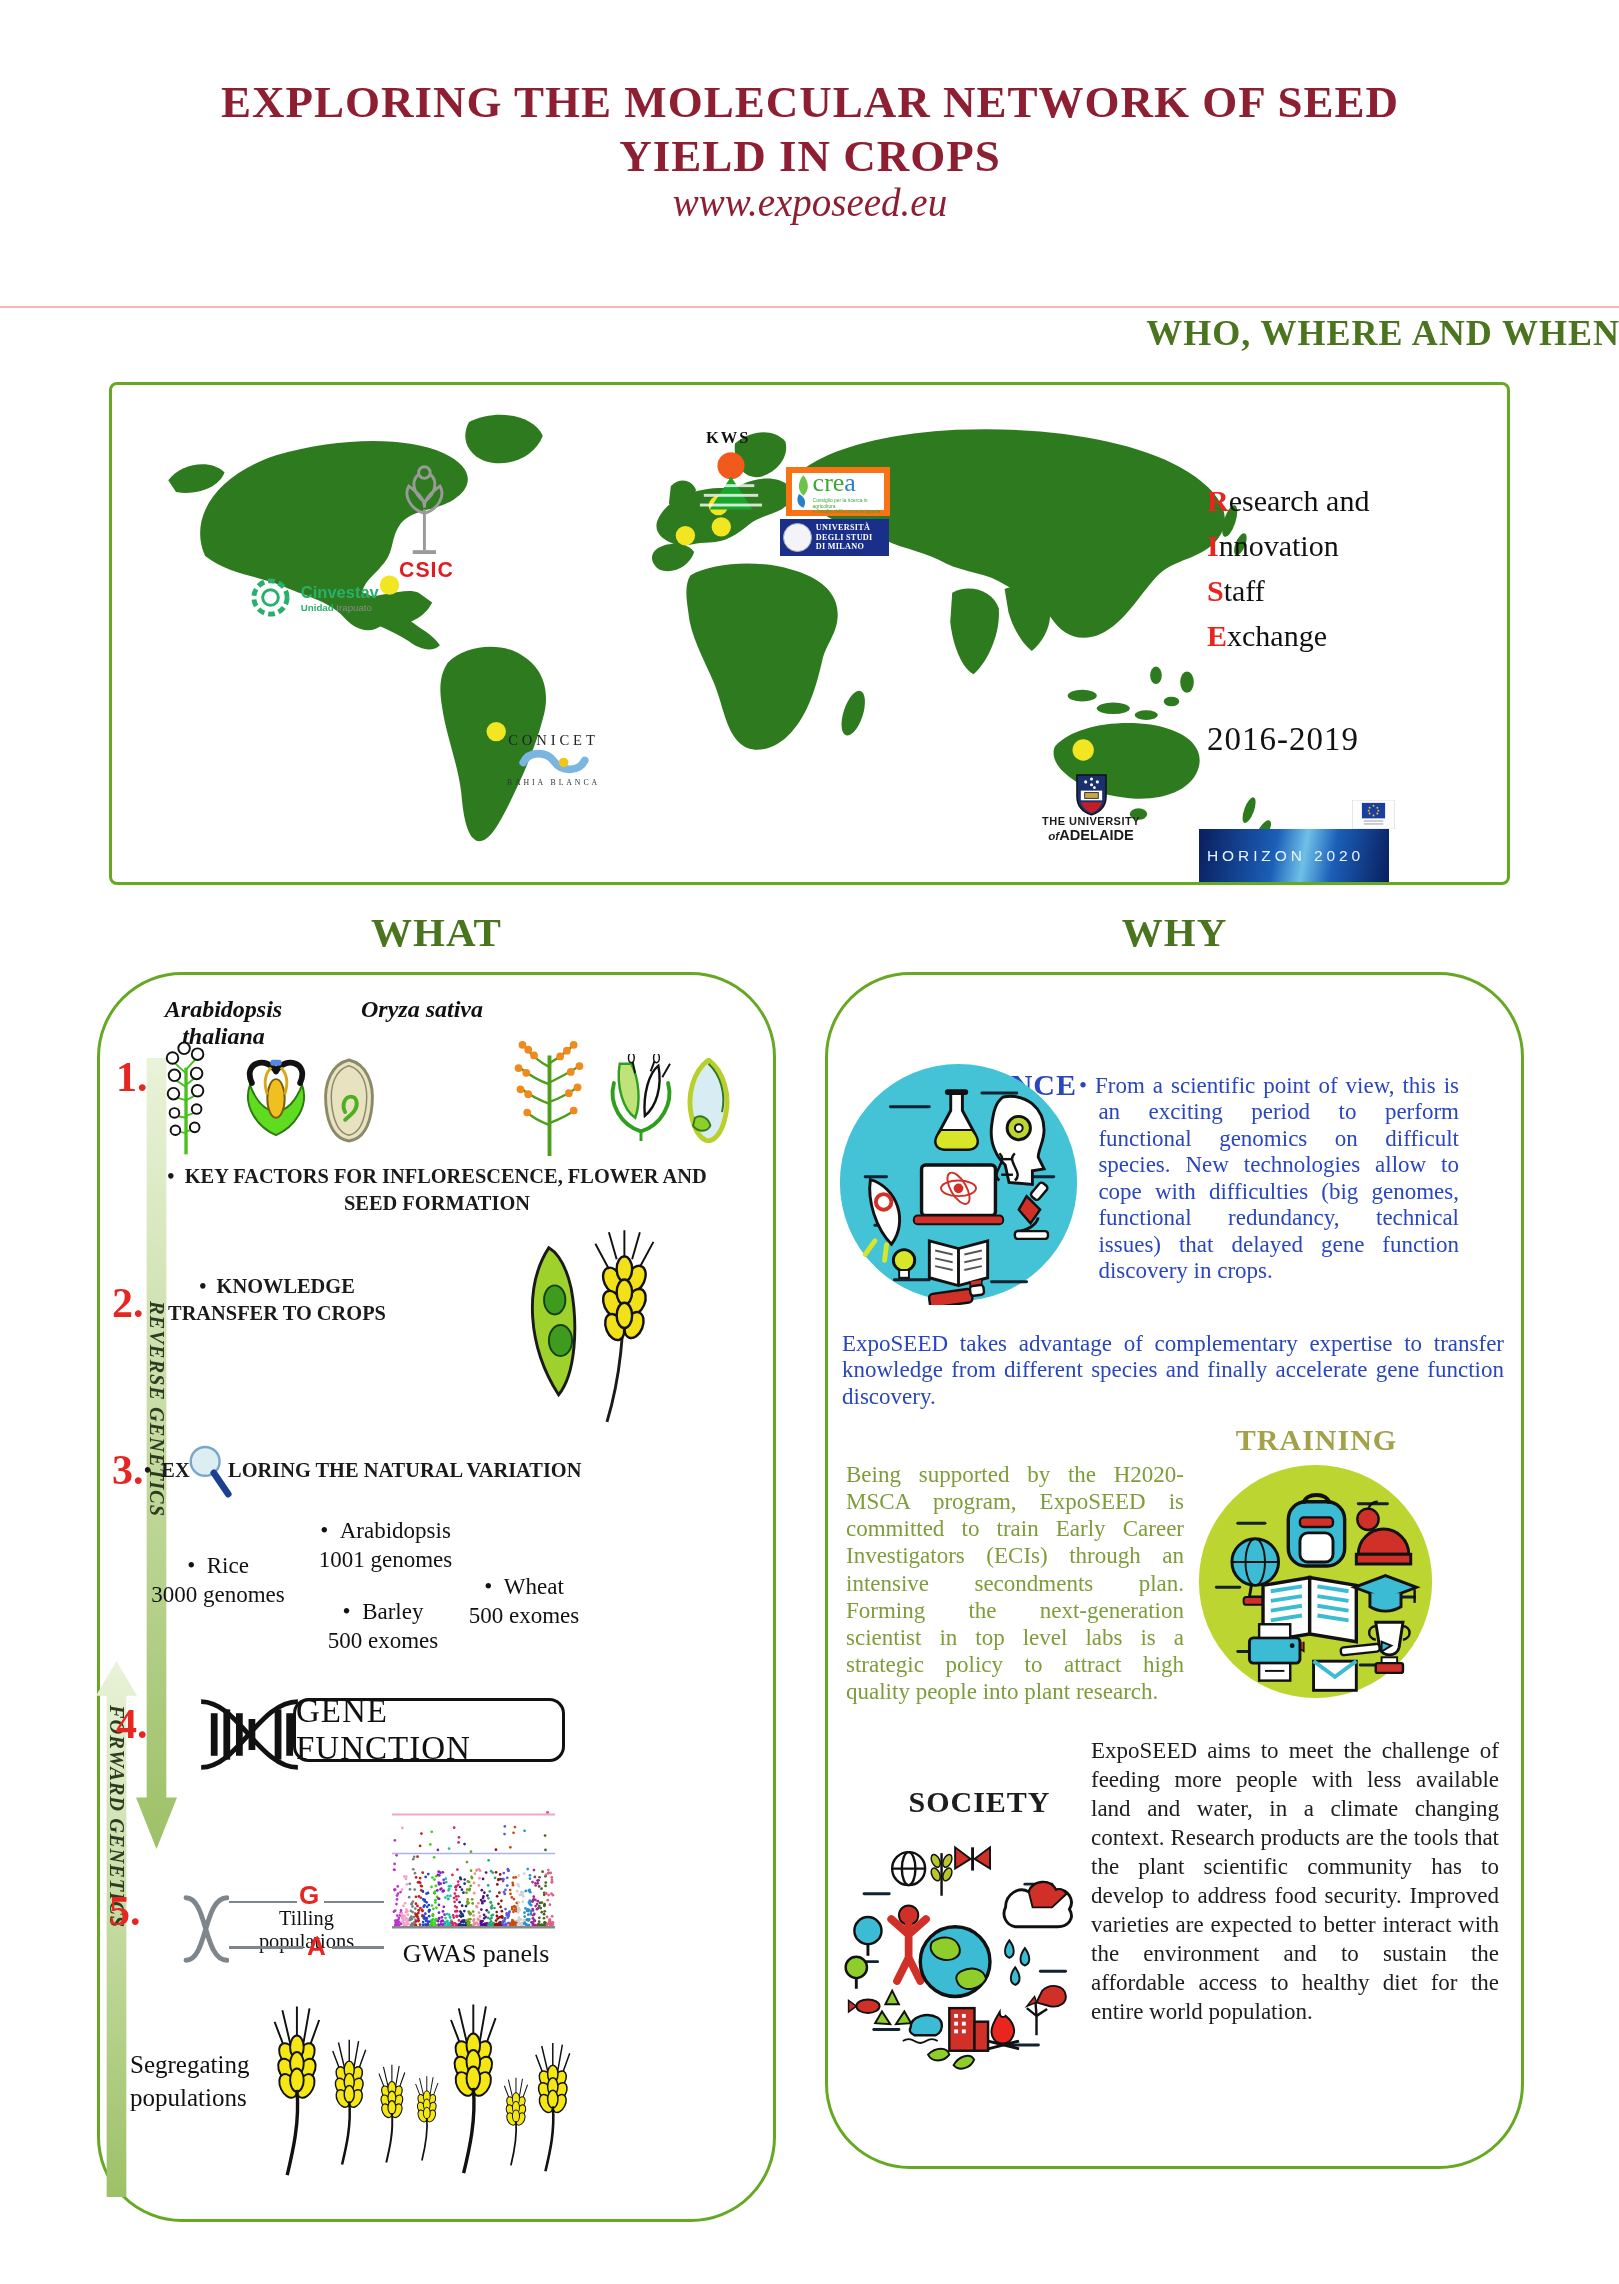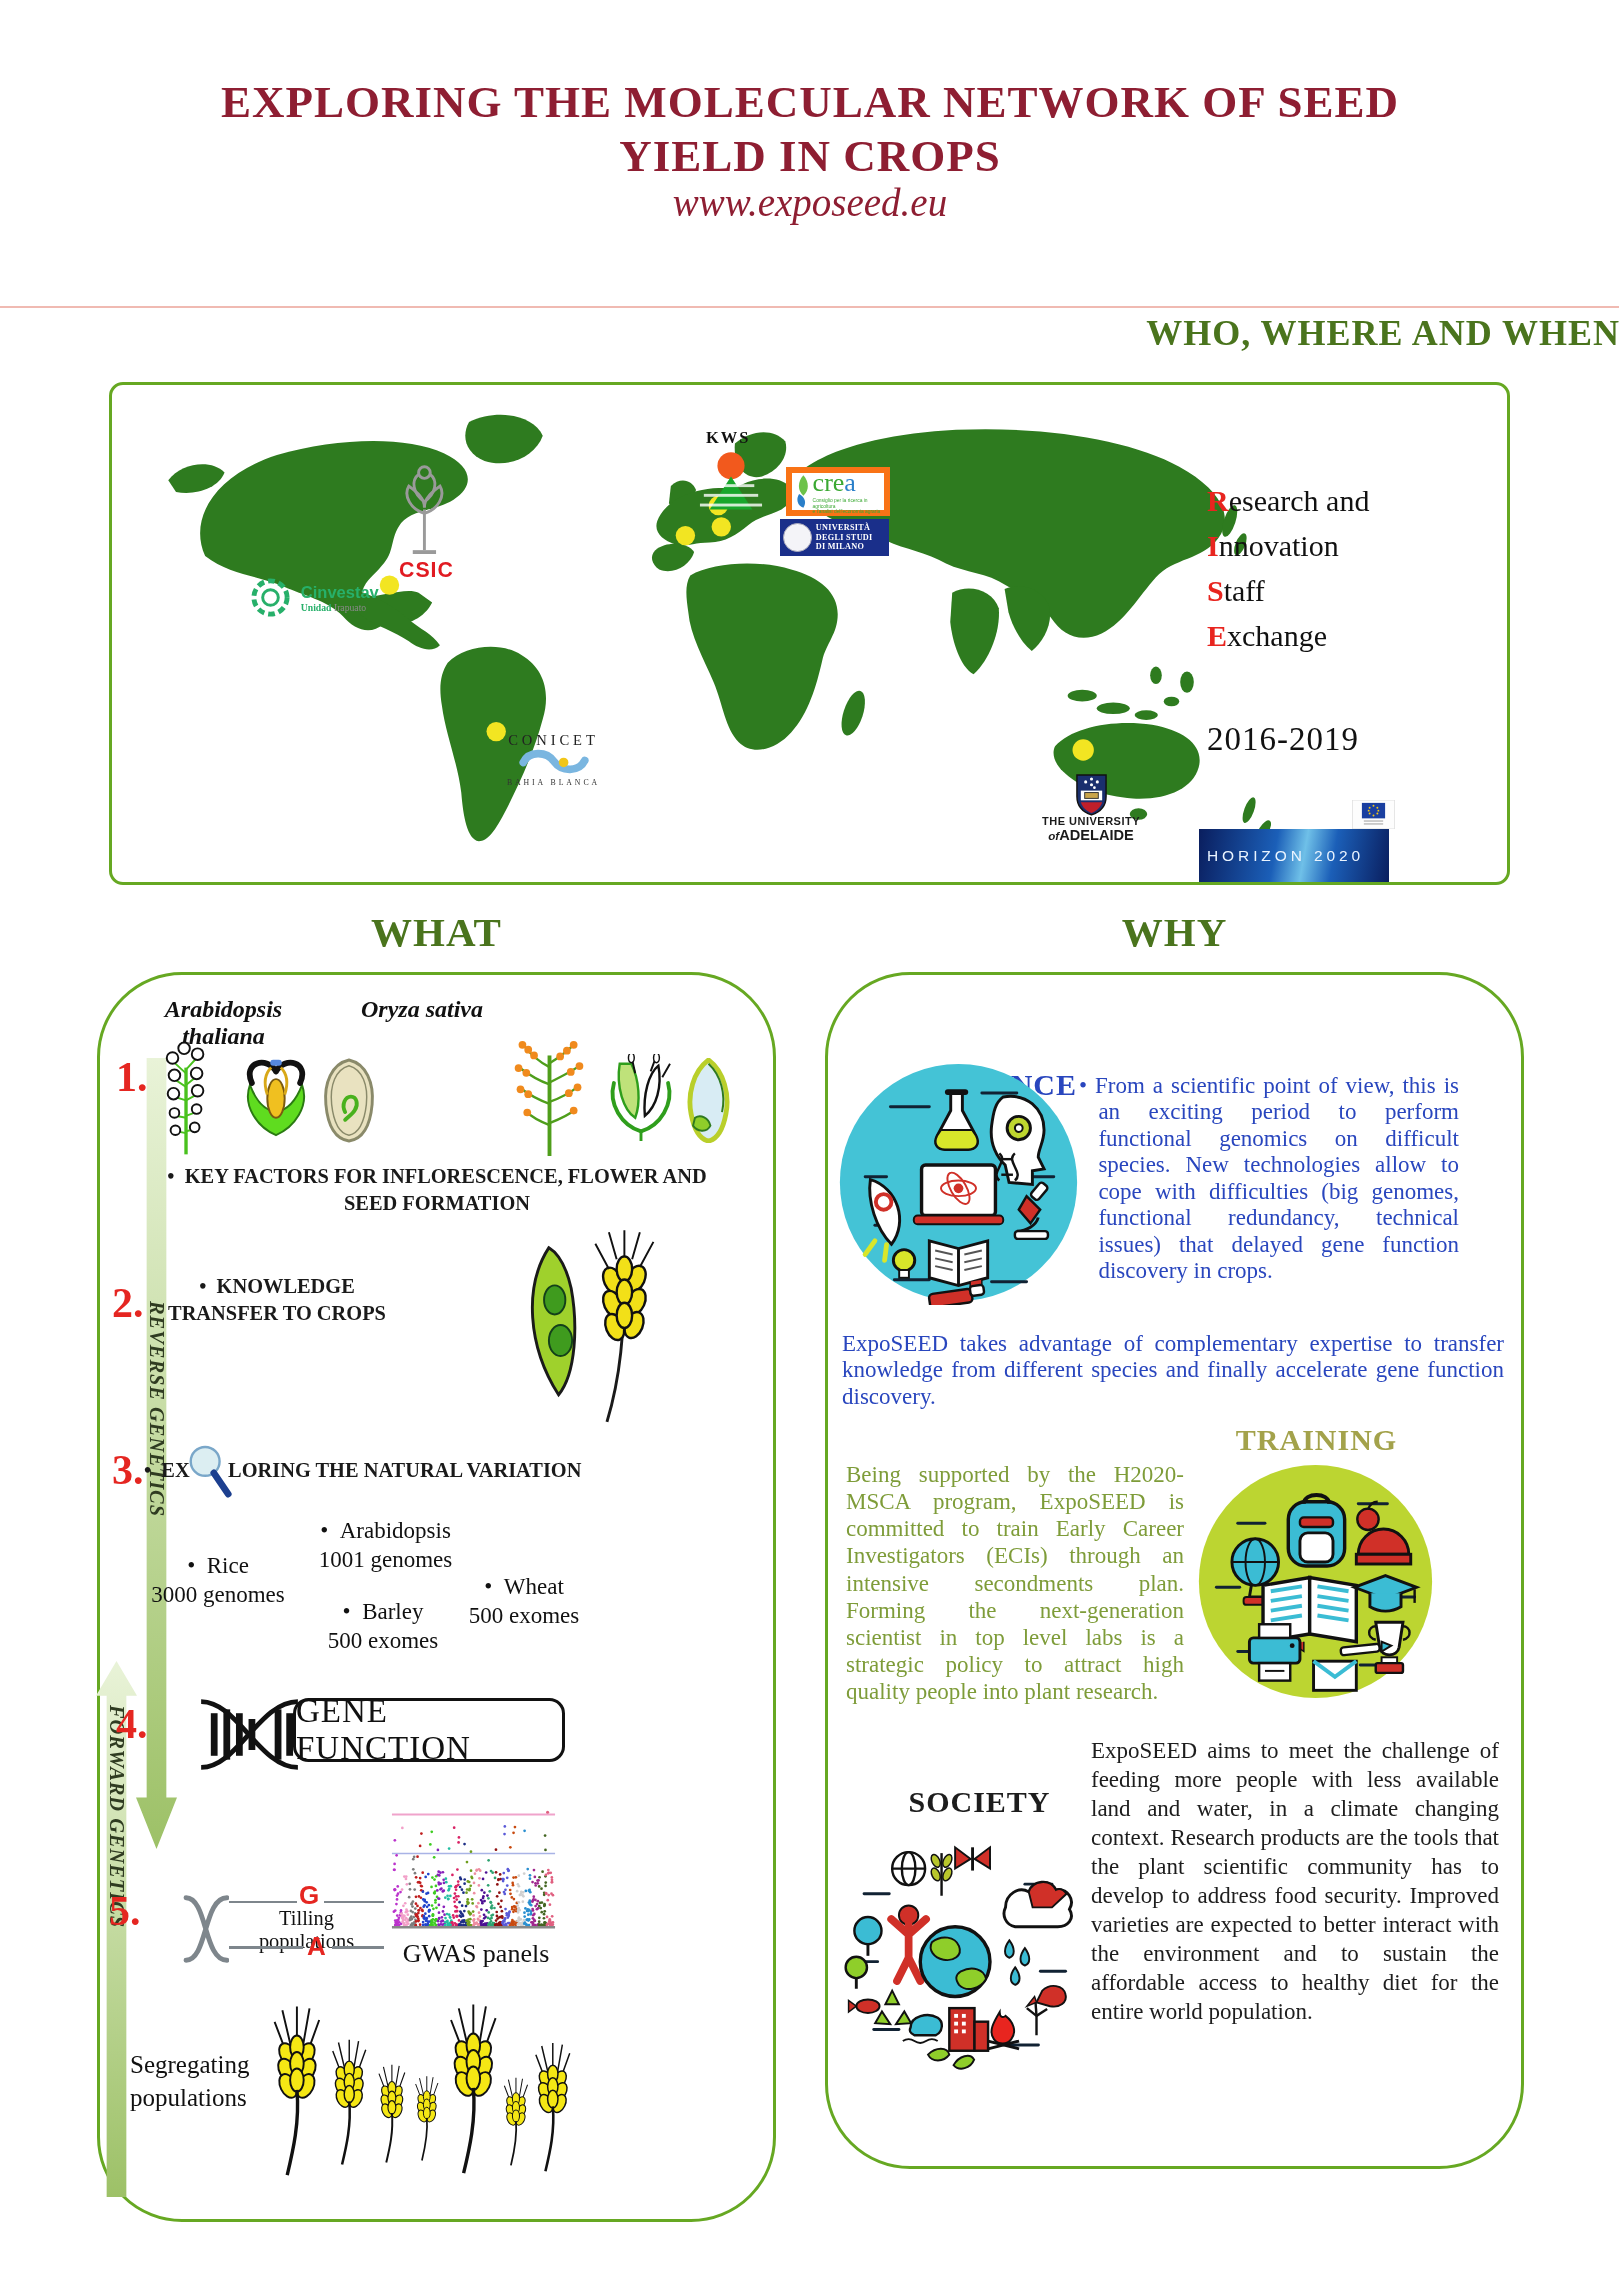--- a/index.html
+++ b/index.html
@@ -13,33 +13,33 @@
   body{background:#ffffff; font-family:"Liberation Serif", serif;}
   .page{position:relative; width:1620px; height:2284px; background:#fff; overflow:hidden;}
   .abs{position:absolute;}
   
   .title-line{width:100%; text-align:center; color:var(--title_red); font-weight:bold; font-size:45px; letter-spacing:1px;}
   .url{width:100%; text-align:center; color:var(--title_red); font-style:italic; font-size:39px;}
   .pink-rule{left:0; right:0; top:306px; height:1.9px; background:#f0bab2;}
   .who-heading{width:100%; text-align:right; color:var(--heading_green); font-weight:bold; font-size:36px; letter-spacing:1px;}
   
   .panel{border:3.9px solid var(--panel_border); border-radius:85px; background:#fff;}
-  .map-panel{left:109px; top:382px; width:1401px; height:503px; border-radius:14px; overflow:hidden;}
+  .map-panel{left:109px; top:382px; width:1401px; height:503px; border-radius:8px; overflow:hidden;}
   .big-h{font-size:41px; font-weight:bold; color:var(--heading_green); text-align:center; letter-spacing:1px;}
   .kws-label{font-weight:bold; font-size:16.5px; letter-spacing:1.9px; color:#111;}
   .csic-label{color:#e11b22; font-weight:bold; font-size:21.3px; letter-spacing:1px; font-family:"Liberation Sans",sans-serif;}
   .crea-box{width:104px; height:49px; background:#fff; border:6px solid #f97316; display:flex; align-items:center; padding:1.9px;}
   .crea-word{font-size:26px; color:#3aa832; font-family:"Liberation Serif",serif;}
   .crea-word .last{color:#2a7fc9;}
   .crea-sub{font-size:4.9px; color:#3aa832; line-height:1.1; font-family:"Liberation Sans",sans-serif;}
   .milano-box{width:109px; height:37px; background:#1a2f8a; color:#fff; display:flex; align-items:center; gap:3.9px; padding:2.9px;}
   .milano-seal{width:29px; height:29px; border-radius:50%; background:#f4f4f8; border:1px solid #aab; position:relative;}
   .milano-text{font-size:8.2px; font-weight:bold; line-height:1.15; letter-spacing:0.3px; font-family:"Liberation Serif",serif;}
   .cinvestav-name{color:#27b06a; font-weight:bold; font-size:16.5px; font-family:"Liberation Sans",sans-serif;text-align:right;}
-  .cinvestav-sub{font-size:9.7px; font-family:Liberation Serif, serif;}
+  .cinvestav-sub{font-size:9.7px; font-family:Liberation Sans, sans-serif;}
   .cinvestav-sub .u{color:#27b06a; font-weight:bold;} .cinvestav-sub .i{color:#8a8a8a;}
   .conicet-name{font-size:14.6px; letter-spacing:3.9px; color:#222;}
   .conicet-sub{font-size:7.8px; letter-spacing:2.9px; color:#333;}
   .adelaide-text{font-family:"Liberation Sans",sans-serif; color:#1b1b1b; line-height:1.05;}
   .adelaide-text .l1{font-size:11px; font-weight:bold; letter-spacing:0.5px;}
   .adelaide-text .l2{font-size:14.6px; font-weight:bold;}
   .adelaide-text .of{font-style:italic; font-weight:bold; font-size:11.6px;}
   .rise{font-size:30px; color:#111; line-height:1.5;}
   .rise .init{color:#e8251f; font-weight:bold;}
   .years{font-size:33px; color:#111; letter-spacing:1px;}

